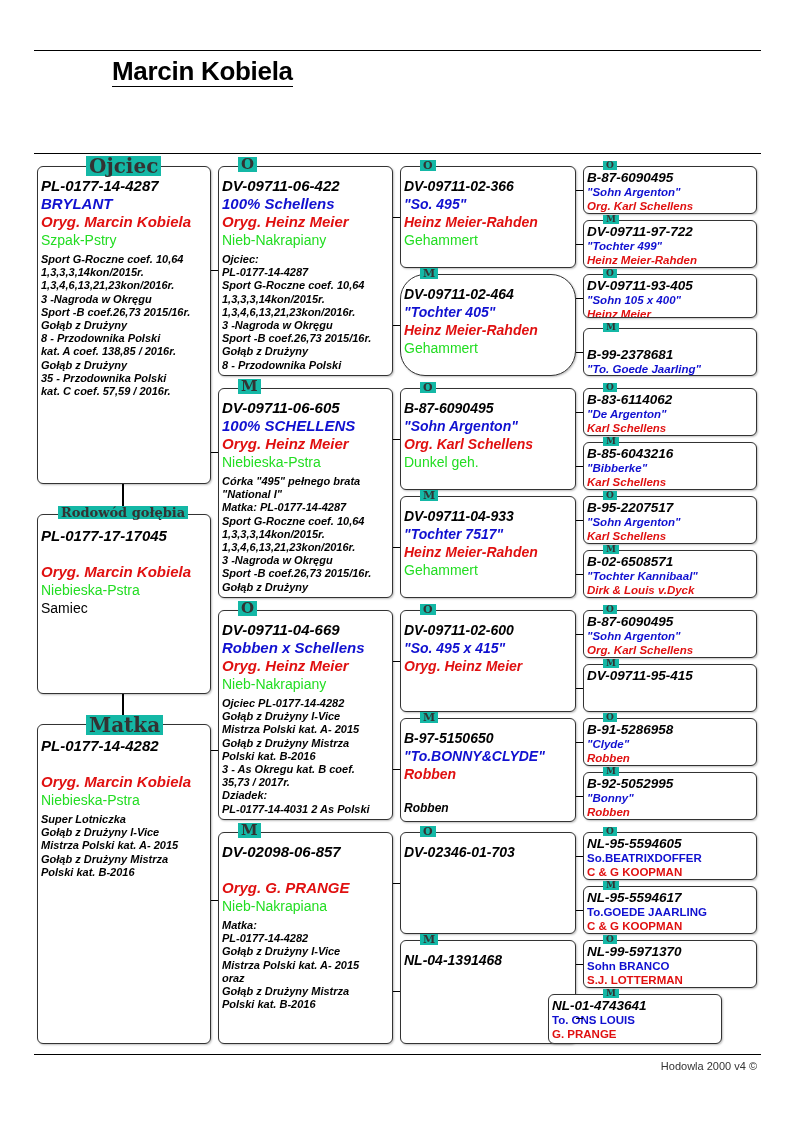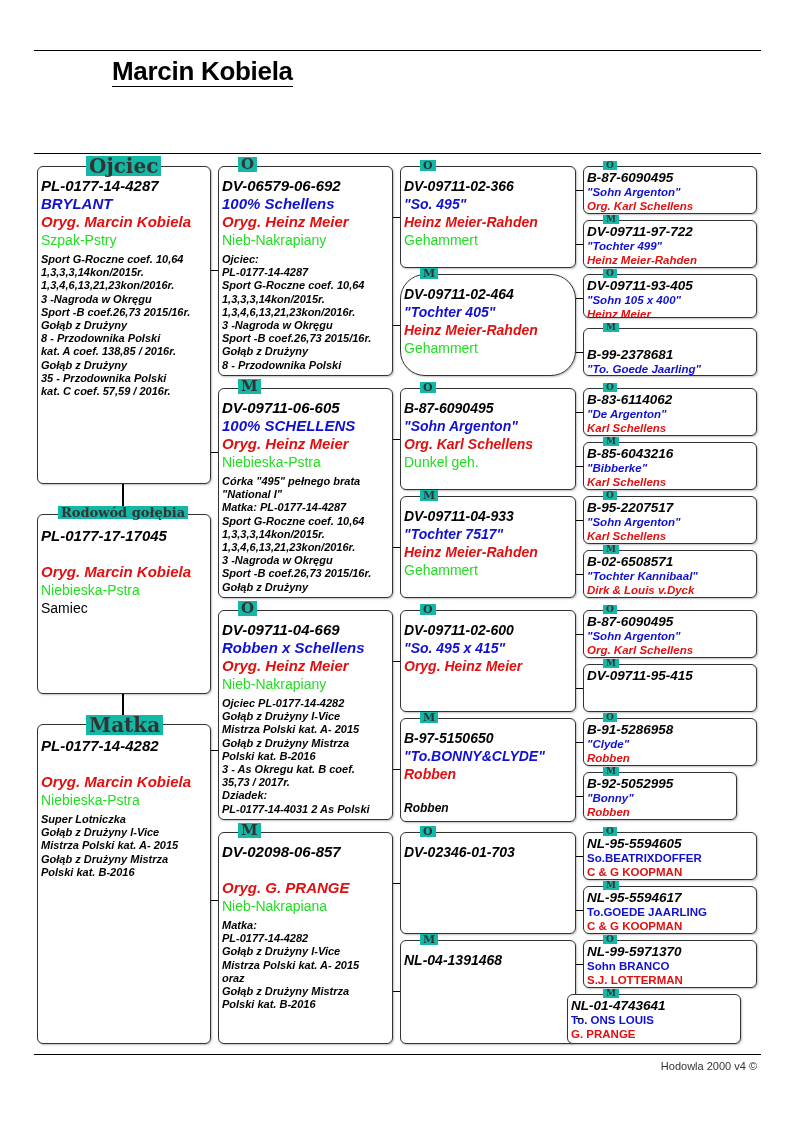--- a/index.html
+++ b/index.html
@@ -76,21 +76,21 @@
   <div class="colour">Niebieska-Pstra</div>
   <div class="notes">Super Lotniczka
 Gołąb z Drużyny I-Vice
 Mistrza Polski kat. A- 2015
 Gołąb z Drużyny Mistrza
 Polski kat. B-2016</div>
 </div>
 <div class="lbl" style="left:86px;top:715px;font-size:20px;">Matka</div>
 
 <div class="box g2" style="left:218px;top:166px;width:175px;height:210px;padding-top:10px;">
-  <div class="ring">DV-06579-06-692</div>
+  <div class="ring">DV-09711-06-422</div>
   <div class="name">100% Schellens</div>
   <div class="breeder">Oryg. Heinz Meier</div>
   <div class="colour">Nieb-Nakrapiany</div>
   <div class="notes">Ojciec:
  PL-0177-14-4287
 Sport G-Roczne coef. 10,64
 1,3,3,3,14kon/2015r.
 1,3,4,6,13,21,23kon/2016r.
 3 -Nagroda w Okręgu
 Sport -B coef.26,73 2015/16r.
@@ -290,21 +290,21 @@
   </div>
   <div class="lbl" style="left:603px;top:659px;font-size:9px;">M</div>
 
   <div class="box g4" style="left:583px;top:718px;width:174px;height:48px;padding-top:3px;">
     <div class="ring">B-91-5286958</div>
     <div class="name">"Clyde"</div>
     <div class="breeder">Robben</div>
   </div>
   <div class="lbl" style="left:603px;top:713px;font-size:9px;">O</div>
 
-  <div class="box g4" style="left:583px;top:772px;width:154px;height:48px;padding-top:3px;">
+  <div class="box g4" style="left:583px;top:772px;width:174px;height:48px;padding-top:3px;">
     <div class="ring">B-92-5052995</div>
     <div class="name">"Bonny"</div>
     <div class="breeder">Robben</div>
   </div>
   <div class="lbl" style="left:603px;top:767px;font-size:9px;">M</div>
 
   <div class="box g4" style="left:583px;top:832px;width:174px;height:48px;padding-top:3px;">
     <div class="ring">NL-95-5594605</div>
     <div class="name" style="font-style:normal;">So.BEATRIXDOFFER</div>
     <div class="breeder" style="font-style:normal;">C &amp; G KOOPMAN</div>
@@ -318,21 +318,21 @@
   </div>
   <div class="lbl" style="left:603px;top:881px;font-size:9px;">M</div>
 
   <div class="box g4" style="left:583px;top:940px;width:174px;height:48px;padding-top:3px;">
     <div class="ring">NL-99-5971370</div>
     <div class="name" style="font-style:normal;">Sohn BRANCO</div>
     <div class="breeder" style="font-style:normal;">S.J. LOTTERMAN</div>
   </div>
   <div class="lbl" style="left:603px;top:935px;font-size:9px;">O</div>
 
-  <div class="box g4" style="left:567px;top:994px;width:174px;height:50px;padding-top:3px;">
+  <div class="box g4" style="left:548px;top:994px;width:174px;height:50px;padding-top:3px;">
     <div class="ring">NL-01-4743641</div>
     <div class="name" style="font-style:normal;">To. ONS LOUIS</div>
     <div class="breeder" style="font-style:normal;">G. PRANGE</div>
   </div>
   <div class="lbl" style="left:603px;top:989px;font-size:9px;">M</div>
 </div>
 
 <div class="hline" style="left:576px;top:190px;width:7px;"></div>
 <div class="hline" style="left:576px;top:244px;width:7px;"></div>
 <div class="hline" style="left:576px;top:298px;width:7px;"></div>

